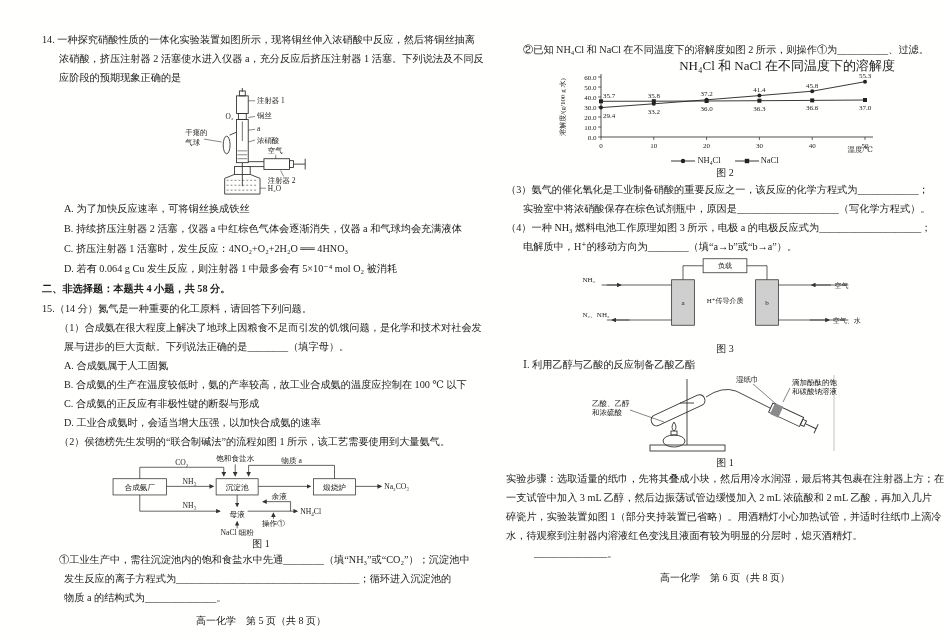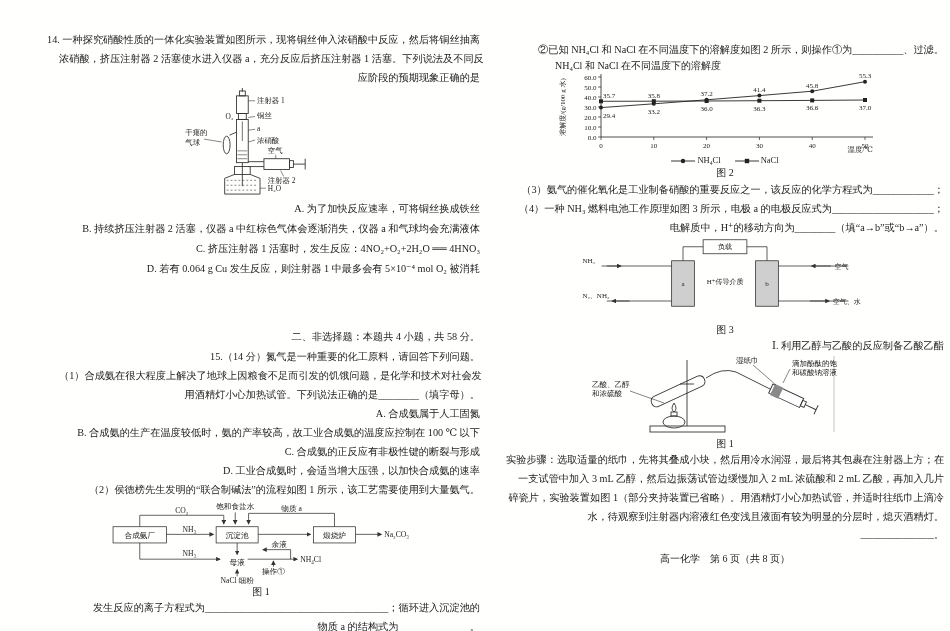--- a/index.html
+++ b/index.html
@@ -5,31 +5,31 @@
   html,body{margin:0;padding:0;}
   body{
     width:950px;height:631px;background:#f4f4f2;
     font-family:"Liberation Serif","DejaVu Serif",serif;
     color:#1b1b1b;
   }
   .sheet{position:relative;width:950px;height:631px;background:#fffffe;overflow:hidden;}
   .col{position:absolute;top:30px;font-size:10.2px;line-height:19px;}
   .col-left{left:42px;width:438px;}
   .col-right{left:506px;width:438px;margin-top:10px;}
-  .ln{white-space:nowrap;text-align:right;}
+  .ln{white-space:nowrap;}
   .ind1{padding-left:17px;}
   .ind2{padding-left:22px;}
-  .bold{font-weight:normal;margin-top:48px;}
+  .bold{font-weight:bold;}
   .opt{line-height:20px;}
   .caption{text-align:center;font-size:10px;line-height:13px;}
   .diagram{position:relative;margin:1px auto;}
   svg{display:block;}
   svg text{font-family:"Liberation Serif","DejaVu Serif",serif;fill:#1b1b1b;}
   .footer{ text-align:center;font-size:10px;margin-top:4px;}
-  .chart-title{text-align:left;font-size:10px;line-height:11px;}
+  .chart-title{text-align:right;font-size:13px;line-height:11px;}
   .legend-row{display:flex;justify-content:center;gap:14px;align-items:center;height:11px;font-size:8.5px;}
   .legend-item{display:flex;align-items:center;gap:2px;}
 </style>
 </head>
 <body>
 
 <div class="sheet">
 
   <div class="col col-left">
 
@@ -100,21 +100,21 @@
       <div class="ln ind2 opt">B. 持续挤压注射器 2 活塞，仪器 a 中红棕色气体会逐渐消失，仪器 a 和气球均会充满液体</div>
       <div class="ln ind2 opt">C. 挤压注射器 1 活塞时，发生反应：4NO₂+O₂+2H₂O ══ 4HNO₃</div>
       <div class="ln ind2 opt">D. 若有 0.064 g Cu 发生反应，则注射器 1 中最多会有 5×10⁻⁴ mol O₂ 被消耗</div>
     </div>
 
     <div class="ln bold" style="line-height:20px;">二、非选择题：本题共 4 小题，共 58 分。</div>
     <div class="ln">15.（14 分）氮气是一种重要的化工原料，请回答下列问题。</div>
 
     <div>
       <div class="ln ind1">（1）合成氨在很大程度上解决了地球上因粮食不足而引发的饥饿问题，是化学和技术对社会发</div>
-      <div class="ln ind2">用酒精灯小心加热试管。下列说法正确的是________（填字母）。</div>
+      <div class="ln ind2">展与进步的巨大贡献。下列说法正确的是________（填字母）。</div>
       <div class="ln ind2">A. 合成氨属于人工固氮</div>
       <div class="ln ind2">B. 合成氨的生产在温度较低时，氨的产率较高，故工业合成氨的温度应控制在 100 ℃ 以下</div>
       <div class="ln ind2">C. 合成氨的正反应有非极性键的断裂与形成</div>
       <div class="ln ind2">D. 工业合成氨时，会适当增大压强，以加快合成氨的速率</div>
     </div>
 
     <div class="ln ind1">（2）侯德榜先生发明的“联合制碱法”的流程如图 1 所示，该工艺需要使用到大量氨气。</div>
 
     <div class="diagram" style="width:340px;height:84px;">
       <svg width="340" height="84" viewBox="0 0 330 88">
@@ -154,20 +154,21 @@
           <text x="184" y="49.5" text-anchor="middle">余液</text>
           <text x="178" y="78" text-anchor="middle">操作①</text>
           <text x="206" y="65">NH₄Cl</text>
           <text x="140" y="87" text-anchor="middle">NaCl 细粉</text>
         </g>
       </svg>
     </div>
     <div class="caption">图 1</div>
 
     <div>
+      <div class="ln ind1">①工业生产中，需往沉淀池内的饱和食盐水中先通________（填“NH₃”或“CO₂”）；沉淀池中</div>
       <div class="ln ind2">发生反应的离子方程式为____________________________________；循环进入沉淀池的</div>
       <div class="ln ind2">物质 a 的结构式为______________。</div>
     </div>
 
     <div class="footer">高一化学　第 5 页（共 8 页）</div>
   </div>
 
   <div class="col col-right">
 
     <div class="ln ind1">②已知 NH₄Cl 和 NaCl 在不同温度下的溶解度如图 2 所示，则操作①为__________、过滤。</div>
@@ -246,20 +247,21 @@
               <rect x="9.8" y="1.8" width="4.4" height="4.4" fill="#222"></rect>
             </svg>
             <span>NaCl</span>
           </span>
         </div>
       <div class="caption">图 2</div>
     </div>
 
     <div>
       <div class="ln">（3）氨气的催化氧化是工业制备硝酸的重要反应之一，该反应的化学方程式为____________；</div>
+      <div class="ln ind1">实验室中将浓硝酸保存在棕色试剂瓶中，原因是____________________（写化学方程式）。</div>
     </div>
     <div>
       <div class="ln">（4）一种 NH₃ 燃料电池工作原理如图 3 所示，电极 a 的电极反应式为____________________；</div>
       <div class="ln ind1">电解质中，H⁺的移动方向为________（填“a→b”或“b→a”）。</div>
     </div>
 
     <div class="diagram" style="width:330px;height:84px;">
       <svg width="330" height="84" viewBox="0 0 330 96">
         <defs>
           <marker id="ah2" markerWidth="6" markerHeight="6" refX="5" refY="3" orient="auto">

